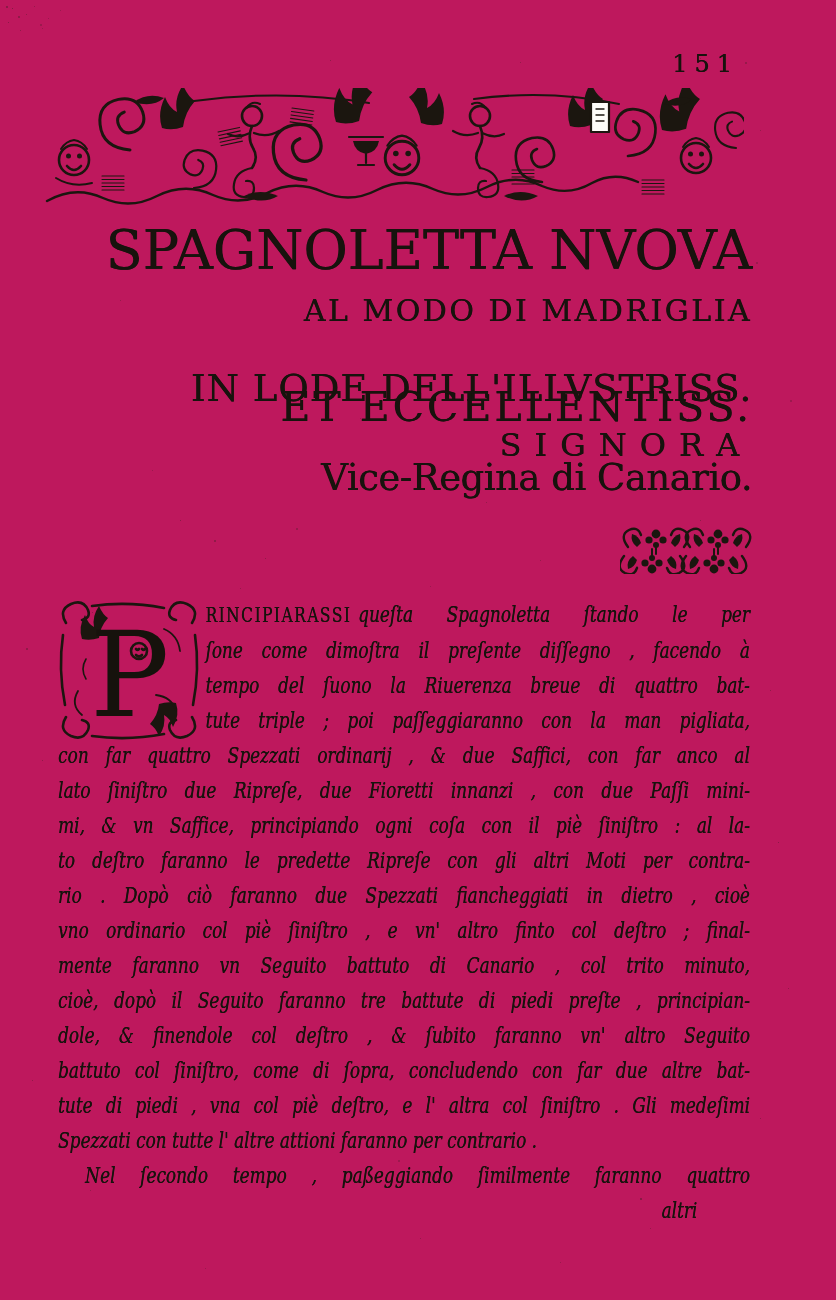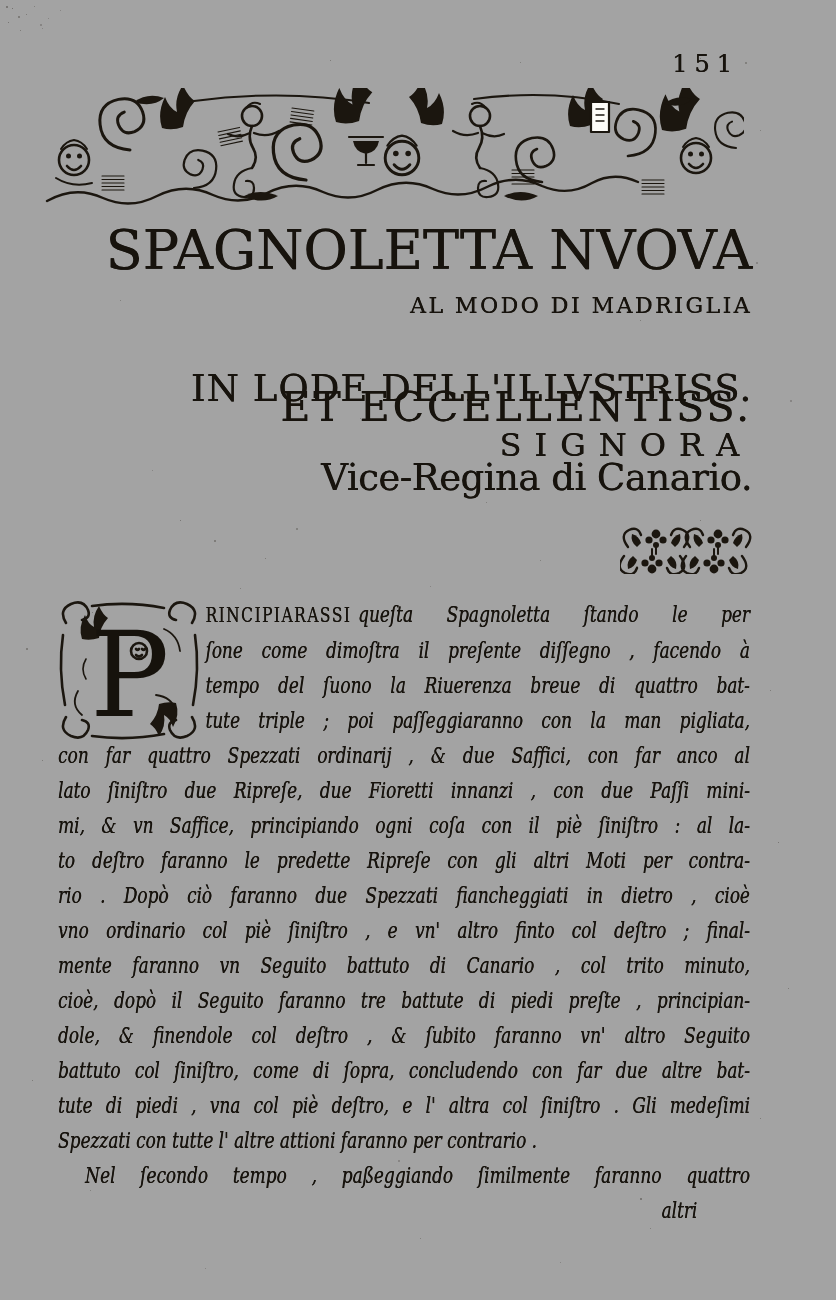--- a/index.html
+++ b/index.html
@@ -1,18 +1,18 @@
 <!DOCTYPE html>
 <html><head>
 <meta charset="utf-8">
 <style>
   html,body{margin:0;padding:0;background:#e8e6e0;}
   .page{
     position:relative;width:836px;height:1300px;margin:0 auto;
-    background:#a3a3a3;color:#17130d;overflow:hidden;
+    background:#be185d;color:#17130d;overflow:hidden;
     font-family:"DejaVu Serif","Liberation Serif",serif;
   }
   
   .speckles{position:absolute;top:0;left:0;width:1px;height:1px;background:transparent;border-radius:50%;}
   .s1{box-shadow:
     12px 8px 0 rgba(40,34,26,.5), 26px 14px 0 rgba(40,34,26,.4), 8px 22px 0 rgba(40,34,26,.45),
     34px 6px 0 rgba(40,34,26,.35), 48px 18px 0 rgba(40,34,26,.3), 20px 30px 0 rgba(40,34,26,.4),
     60px 10px 0 rgba(40,34,26,.3), 42px 28px 0 rgba(40,34,26,.3), 330px 60px 0 rgba(40,34,26,.4),
     520px 62px 0 rgba(40,34,26,.35), 700px 58px 0 rgba(40,34,26,.4), 760px 130px 0 rgba(40,34,26,.35),
     640px 320px 0 rgba(40,34,26,.4), 120px 300px 0 rgba(40,34,26,.35), 300px 180px 0 rgba(40,34,26,.3),
@@ -28,21 +28,21 @@
   .s2{width:2px;height:2px;box-shadow:
     18px 16px 0 rgba(40,34,26,.4), 6px 6px 0 rgba(40,34,26,.45), 40px 24px 0 rgba(40,34,26,.3),
     745px 62px 0 rgba(40,34,26,.35), 214px 540px 0 rgba(40,34,26,.4), 296px 528px 0 rgba(40,34,26,.35),
     636px 566px 0 rgba(40,34,26,.35), 790px 400px 0 rgba(40,34,26,.3), 640px 1198px 0 rgba(40,34,26,.45),
     26px 648px 0 rgba(40,34,26,.4), 756px 262px 0 rgba(40,34,26,.3), 398px 1160px 0 rgba(40,34,26,.3);
   }
   .pagenum{position:absolute;top:50px;left:672px;font-size:24px;letter-spacing:7px;text-shadow:.4px 0 0 currentColor;}
   .frieze{position:absolute;top:88px;left:44px;}
   .cblock{position:absolute;left:58px;width:694px;text-align:right;white-space:nowrap;text-shadow:.4px 0 0 currentColor;}
   .t1{top:219px;font-size:54px;letter-spacing:0px;}
-  .t2{top:293px;font-size:22px;letter-spacing:2.5px;}
+  .t2{top:293px;font-size:30px;letter-spacing:2.5px;}
   .t3{top:351px;font-size:37px;letter-spacing:1px;margin-top:16px;}
   .t4{top:383px;font-size:41px;letter-spacing:3px;}
   .t5{top:426px;font-size:32px;letter-spacing:13px;text-indent:13px;}
   .ded{top:456px;font-size:37px;letter-spacing:-0.5px;}
   .flw{top:524px;}
   .dropcap{position:absolute;left:56px;top:599px;}
   .dcap{font-family:"DejaVu Serif","Liberation Serif",serif;font-size:118px;fill:#16120c;}
   .bodywrap{
     position:absolute;top:597px;left:58px;width:920px;
     transform:scaleX(0.752);transform-origin:0 0;

